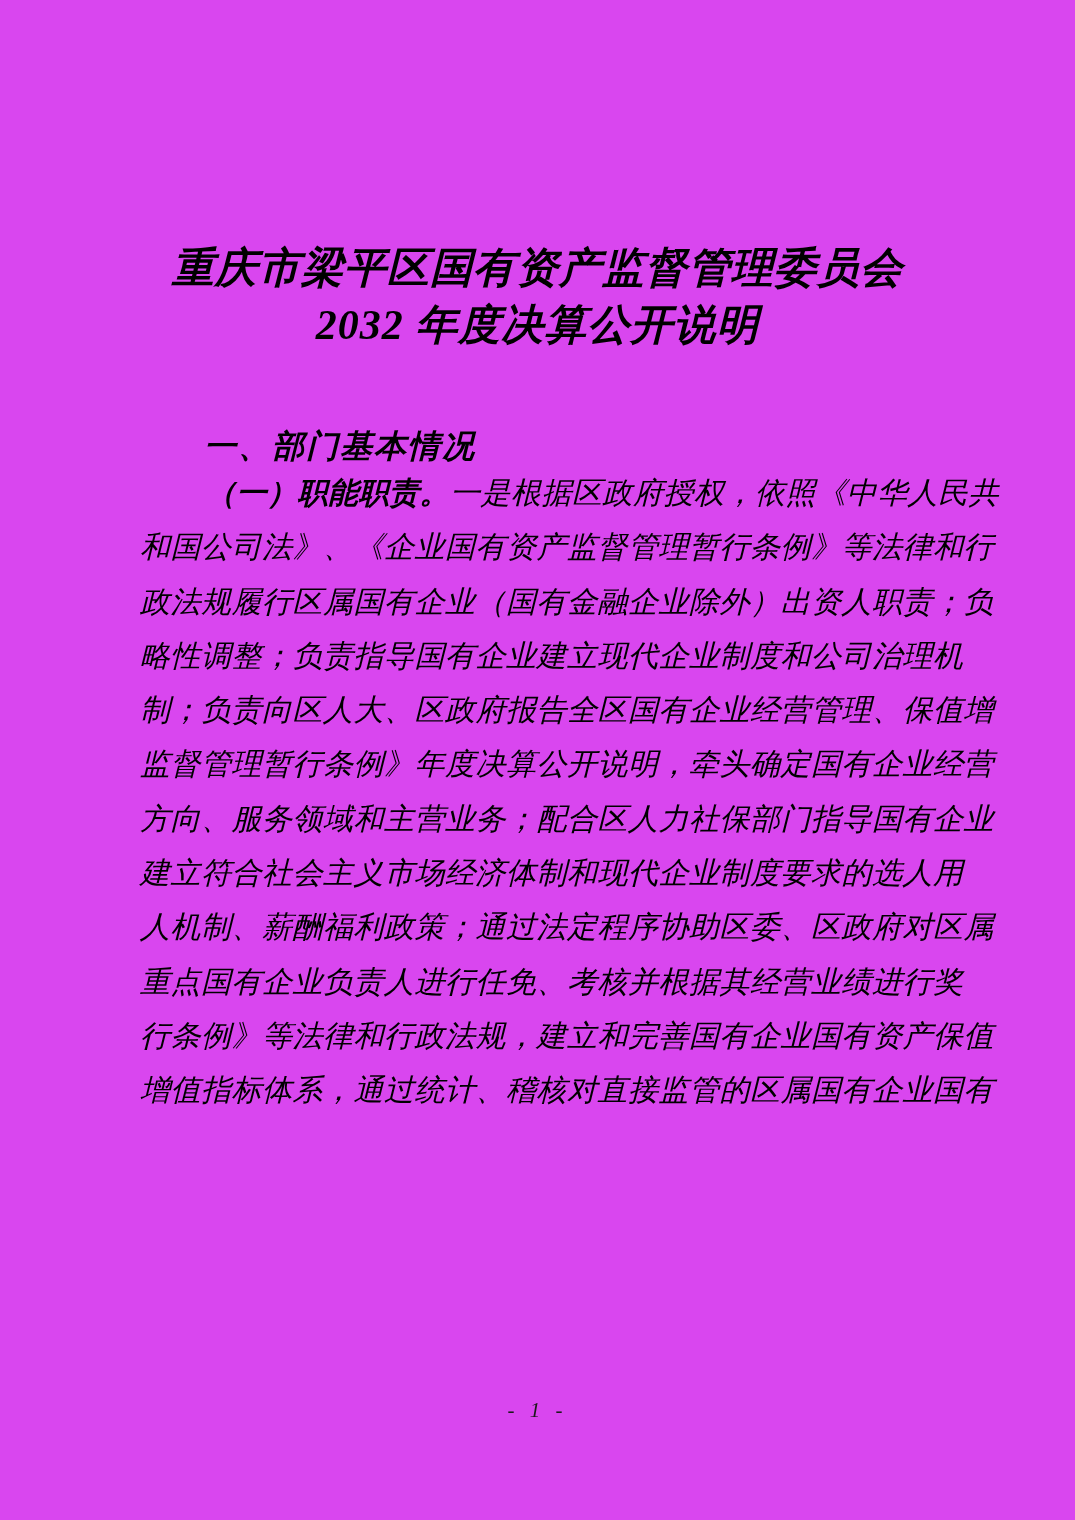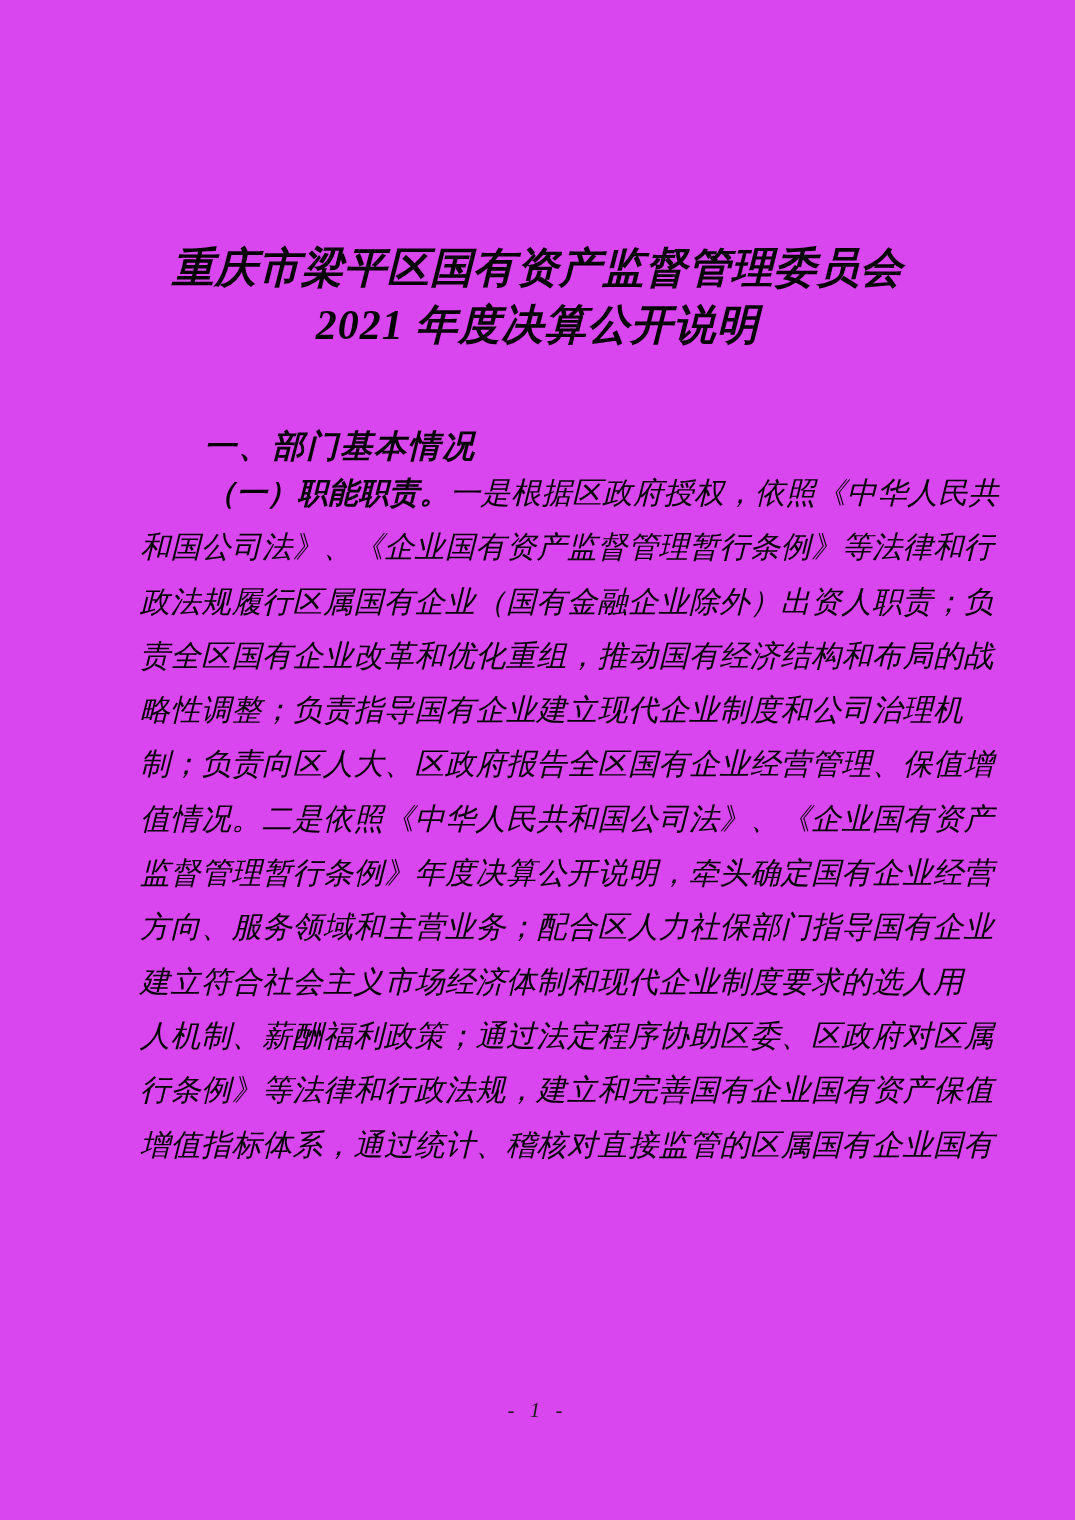--- a/index.html
+++ b/index.html
@@ -74,36 +74,35 @@
     white-space: nowrap;
   }
 </style>
 </head>
 <body>
 
 <div class="page">
 
   <div class="doc-title">
     <div>重庆市梁平区国有资产监督管理委员会</div>
-    <div>2021 年度决算公开说明</div>
+    <div>2032 年度决算公开说明</div>
   </div>
 
   <div class="section-heading">一、部门基本情况</div>
 
   <div class="paragraph">
     <div class="para-line first"><span class="para-lead">（一）职能职责。</span><span>一是根据区政府授权，依照《中华人民共</span></div>
     <div class="para-line">和国公司法》、《企业国有资产监督管理暂行条例》等法律和行</div>
     <div class="para-line">政法规履行区属国有企业（国有金融企业除外）出资人职责；负</div>
-    <div class="para-line">责全区国有企业改革和优化重组，推动国有经济结构和布局的战</div>
     <div class="para-line">略性调整；负责指导国有企业建立现代企业制度和公司治理机</div>
     <div class="para-line">制；负责向区人大、区政府报告全区国有企业经营管理、保值增</div>
-    <div class="para-line">值情况。二是依照《中华人民共和国公司法》、《企业国有资产</div>
     <div class="para-line">监督管理暂行条例》年度决算公开说明，牵头确定国有企业经营</div>
     <div class="para-line">方向、服务领域和主营业务；配合区人力社保部门指导国有企业</div>
     <div class="para-line">建立符合社会主义市场经济体制和现代企业制度要求的选人用</div>
     <div class="para-line">人机制、薪酬福利政策；通过法定程序协助区委、区政府对区属</div>
+    <div class="para-line">重点国有企业负责人进行任免、考核并根据其经营业绩进行奖</div>
     <div class="para-line">行条例》等法律和行政法规，建立和完善国有企业国有资产保值</div>
     <div class="para-line">增值指标体系，通过统计、稽核对直接监管的区属国有企业国有</div>
   </div>
 
   <div class="page-number">- 1 -</div>
 
 </div>
 
 </body></html>

